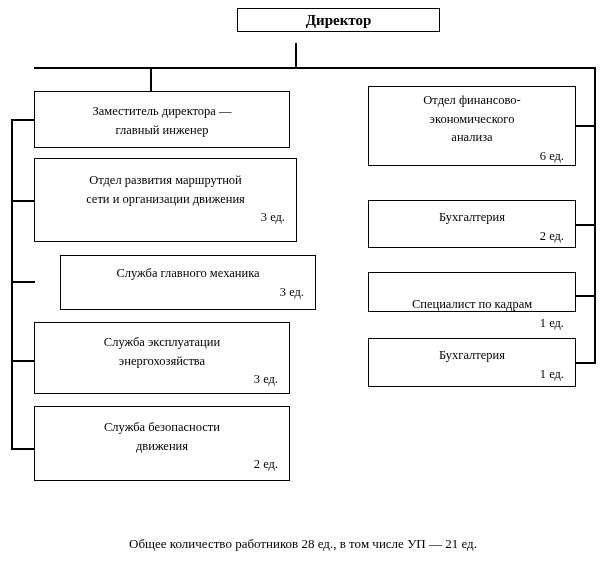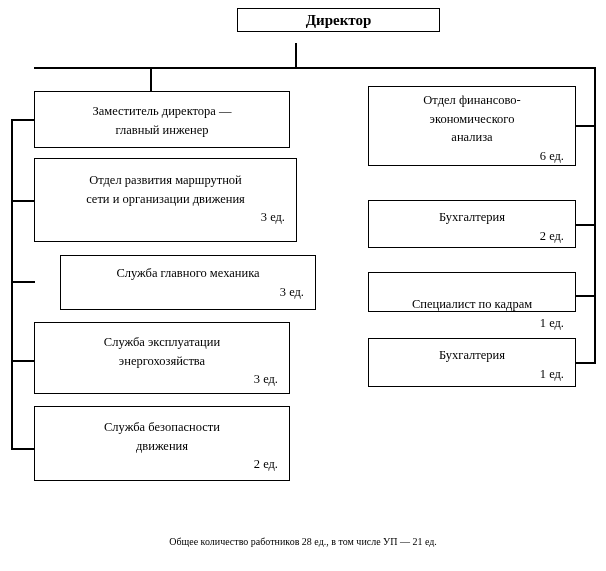--- a/index.html
+++ b/index.html
@@ -58,21 +58,21 @@
   .vline { width: 1.5px; }
   .hline { height: 1.5px; }
 
   
   .footer-note {
     position: absolute;
     left: 0;
     top: 536px;
     width: 606px;
     text-align: center;
-    font-size: 10px;
+    font-size: 13px;
     z-index: 2;
   }
 </style>
 </head>
 <body>
 
 <div id="chart-root">
 
   <div class="node root" style="left:237px; top:8px; width:203px; height:24px;">
     <span class="title">Директор</span>

